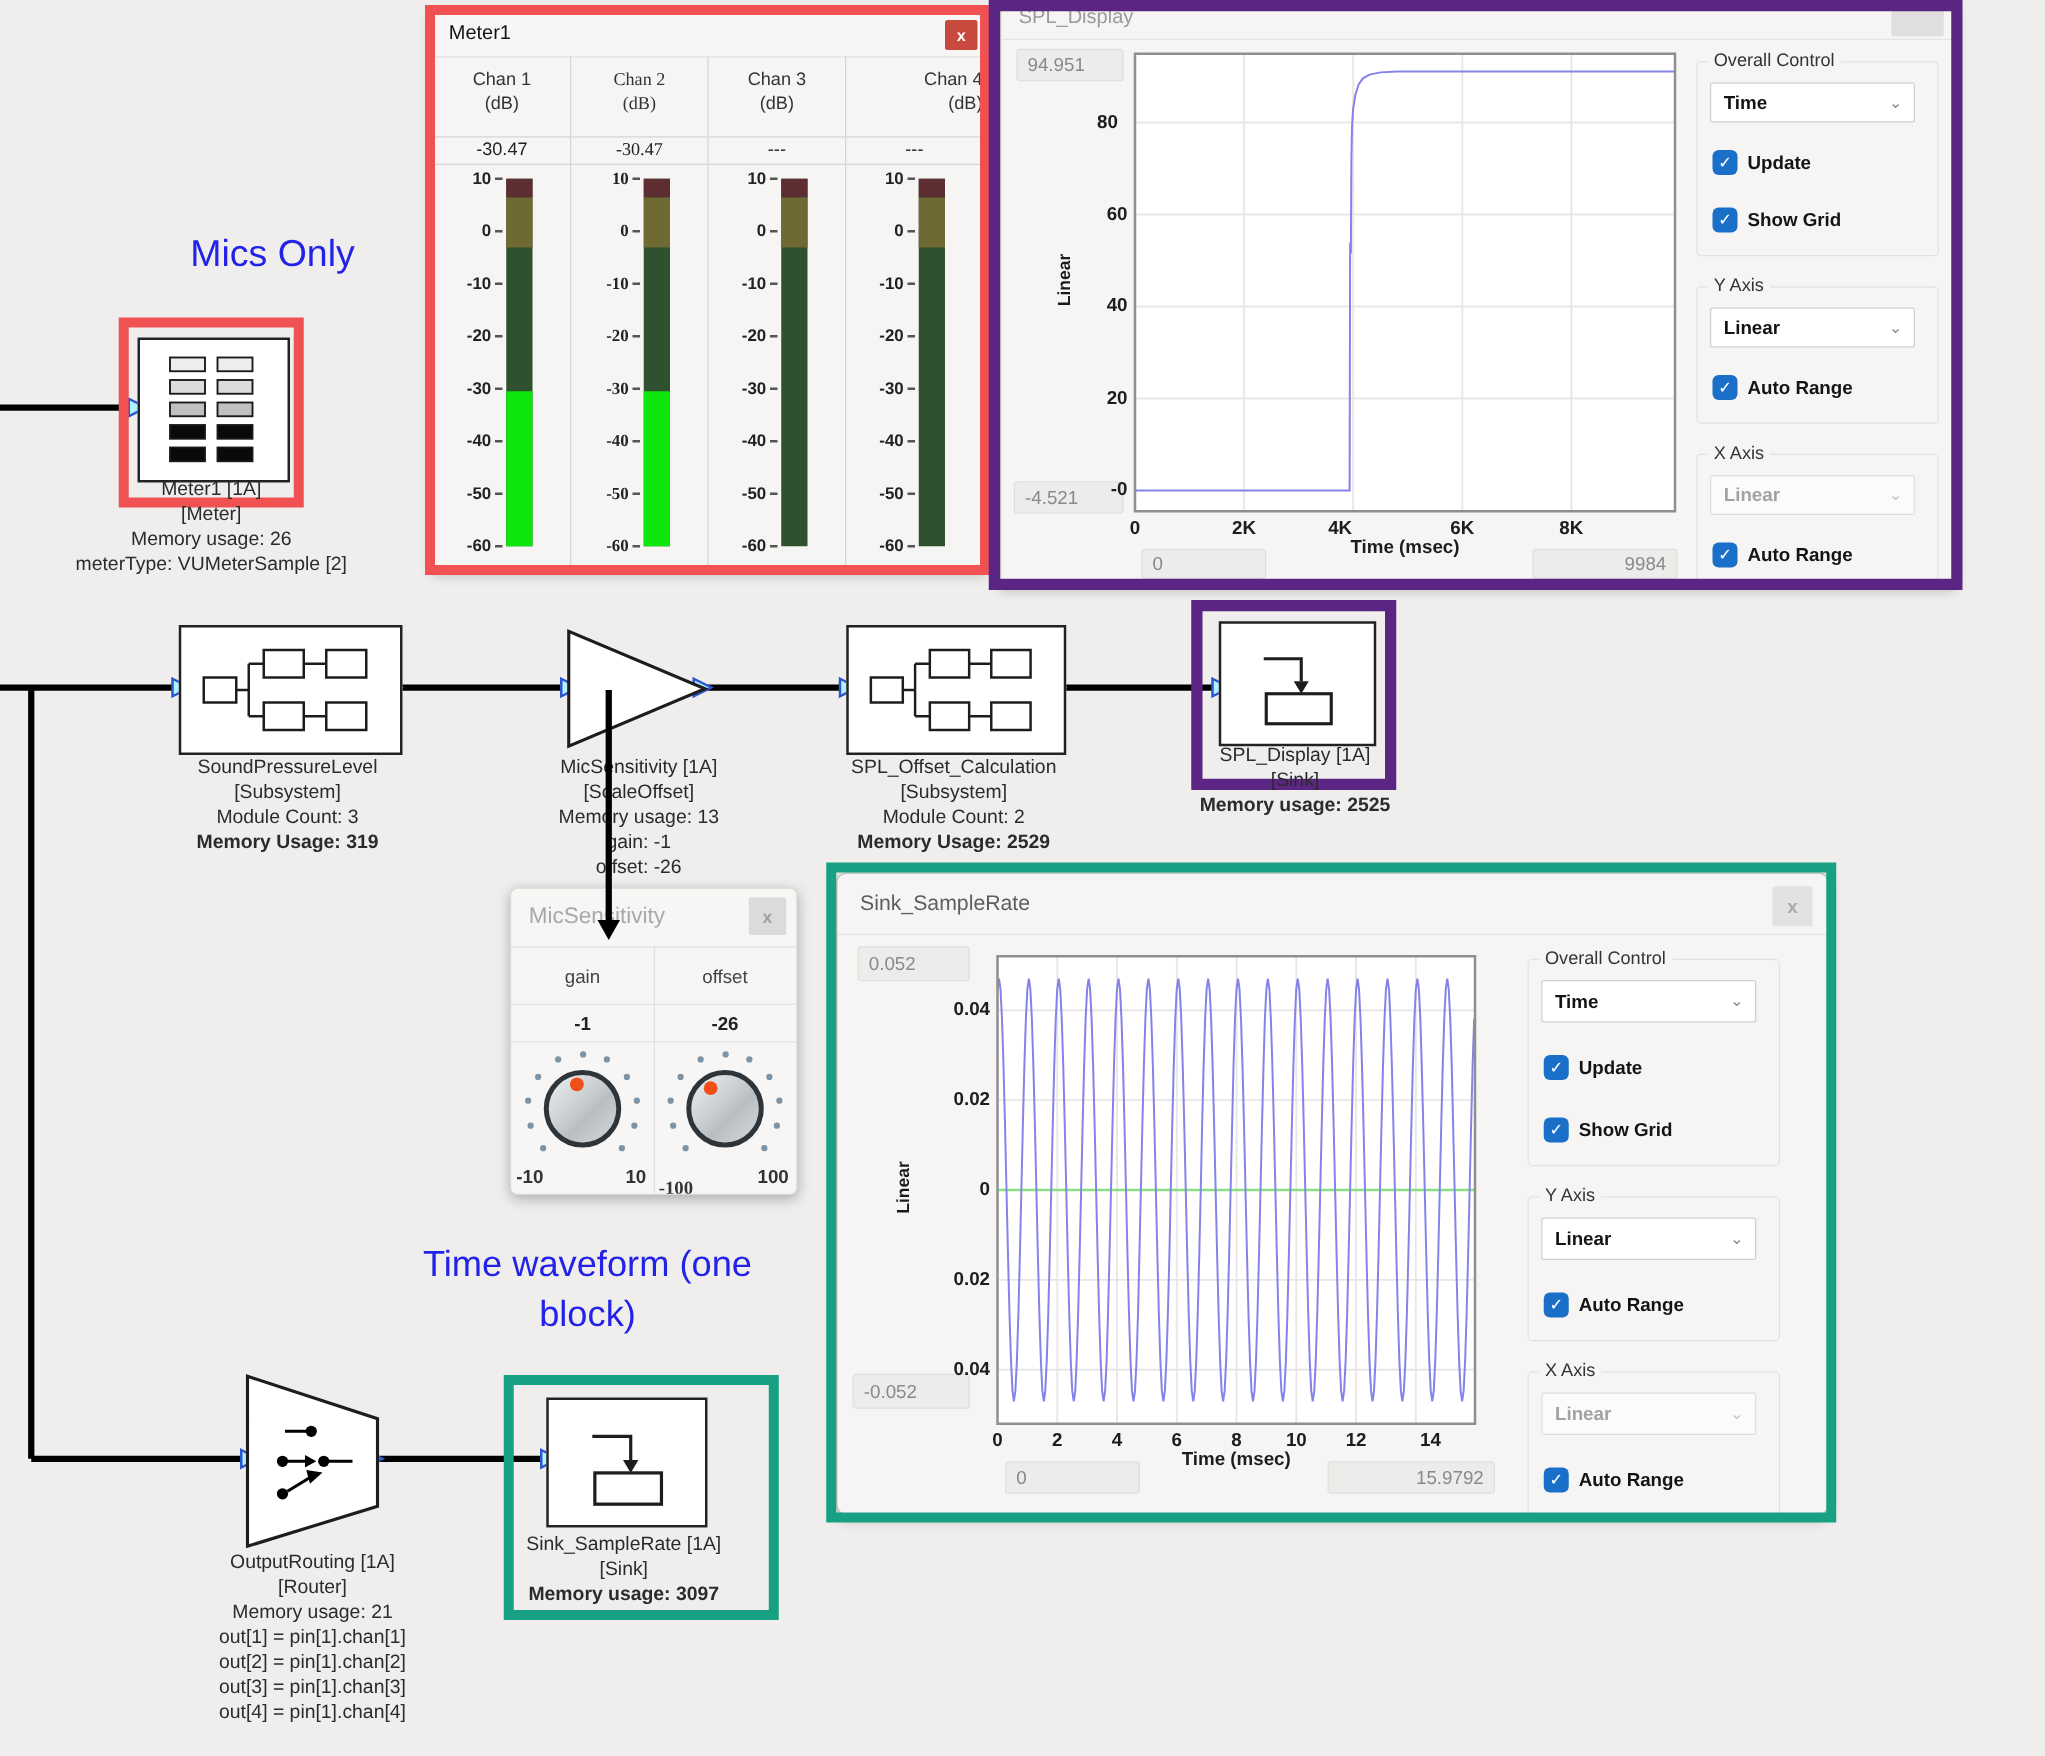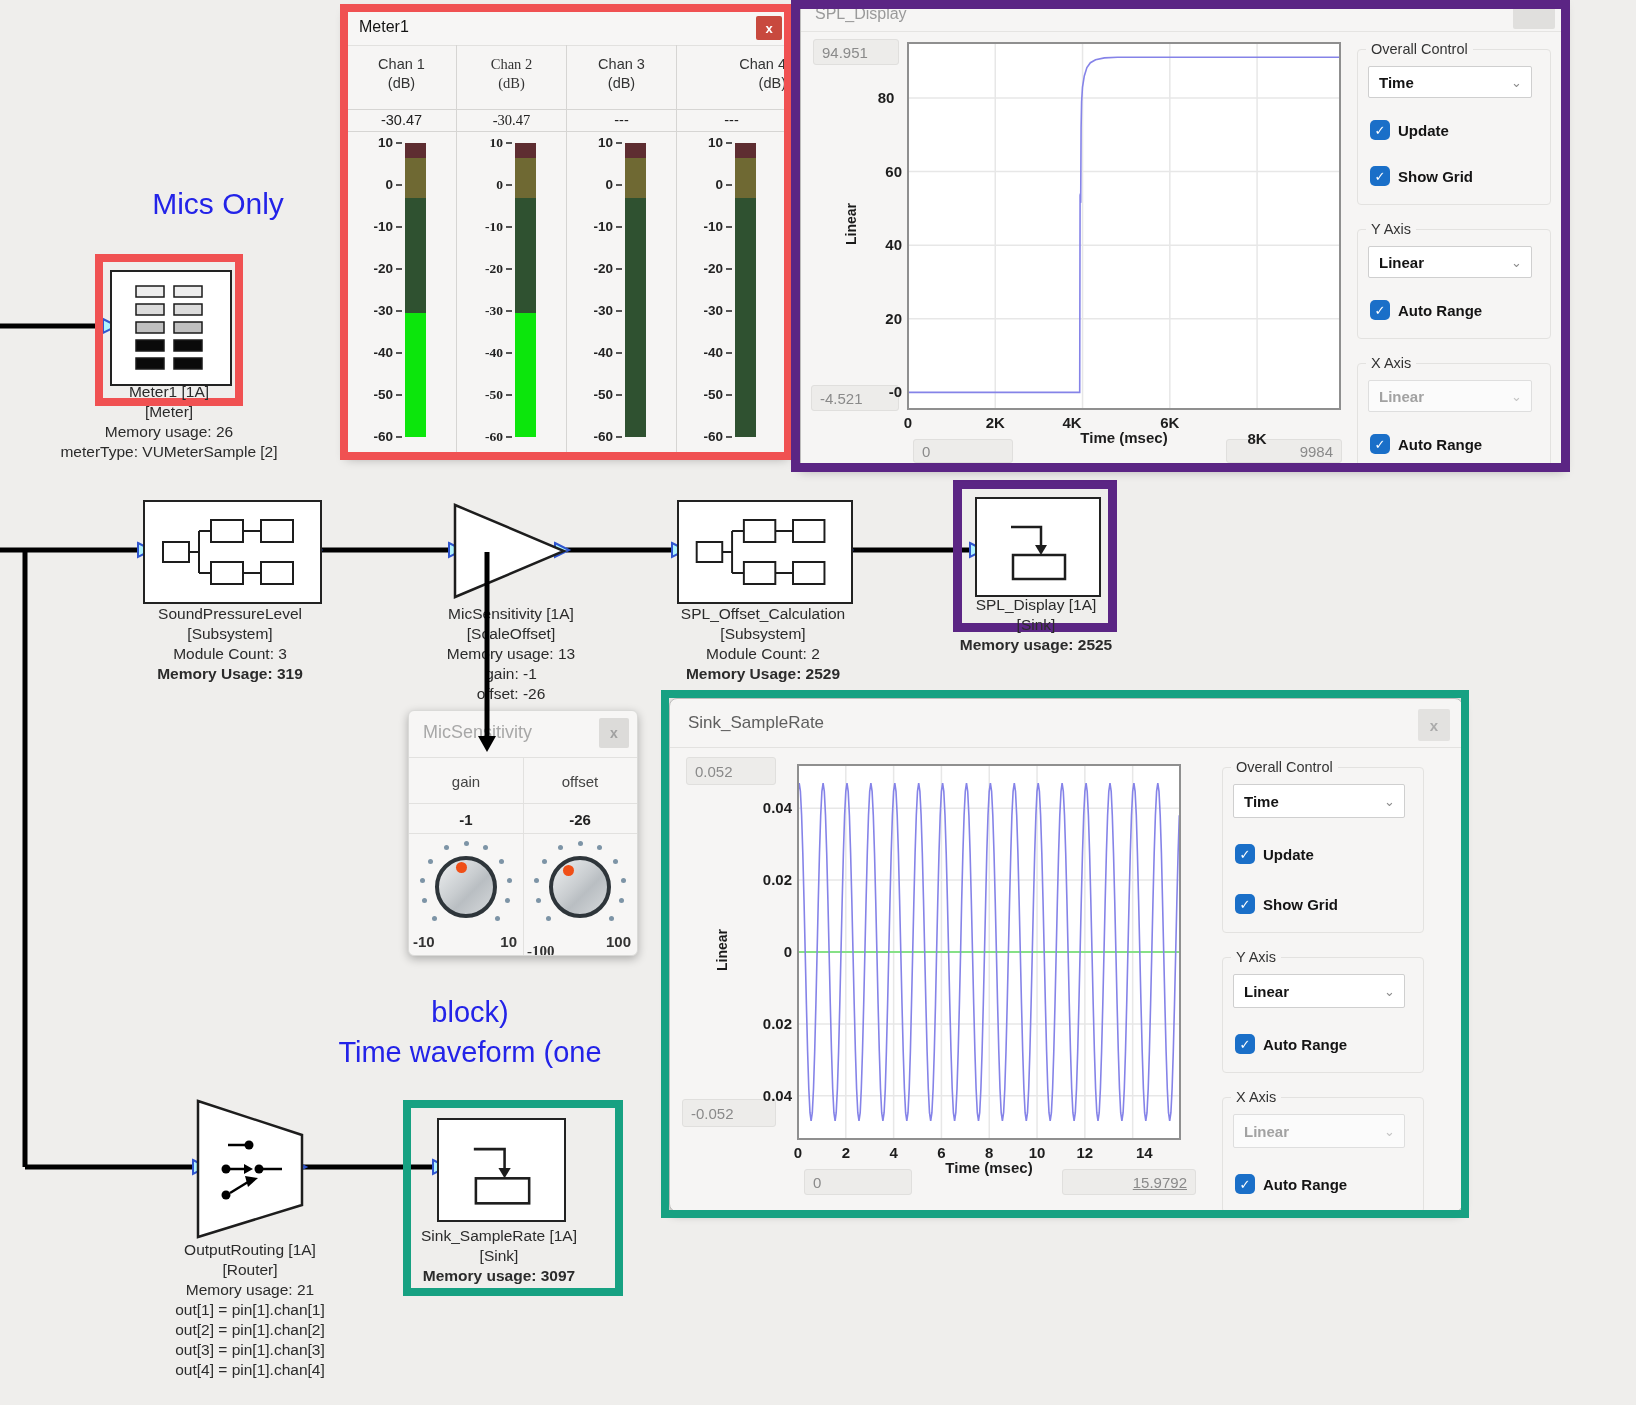--- a/index.html
+++ b/index.html
@@ -199,22 +199,22 @@
       </div>
       <div class="blabel" style="left: 499px; top: 1226px;">
         <div>Sink_SampleRate [1A]</div>
         <div>[Sink]</div>
         <div class="b">Memory usage: 3097</div>
       </div>
       <div class="anno" style="left: 88px; top: 184px; width: 260px; font-size: 30px;">
         <div>Mics Only</div>
       </div>
       <div class="anno" style="left: 310px; top: 992px; width: 320px; font-size: 29px;">
+        <div>Time waveform (one</div>
         <div>block)</div>
-        <div>Time waveform (one</div>
       </div>
     </div>
 
   <div class="win" id="meter-win" style="left:346px;top:10px;width:440px;height:444px;">
     <div class="abs" style="left:0;top:0;width:100%;height:34px;background:#f7f6f5;border-bottom:1px solid #e2e1df;"></div>
     <div class="titletext" style="left:12px;top:7px;font-size:16px;color:#141414;">Meter1</div>
     <div class="closebtn" style="right:5px;top:5px;width:26px;height:24px;background:#c8493e;color:#fff;font-size:13px;">x</div>
     <div class="abs" id="meter-body" style="left:0;top:34px;width:100%;height:410px;">
         <div class="mcol" style="left: 0px; width: 109px;">
           <div class="chanhead" style="top: 10px;">
@@ -411,21 +411,21 @@
       </div>
   <div class="tick" style="left: 63px; top: 86.0111px; width: 44px; text-align: center;">80</div>
       <div class="tick" style="left: 57px; top: 159.6px; width: 44px; text-align: right;">60</div>
       <div class="tick" style="left: 57px; top: 233.188px; width: 44px; text-align: right;">40</div>
       <div class="tick" style="left: 57px; top: 306.777px; width: 44px; text-align: right;">20</div>
       <div class="tick" style="left: 57px; top: 380.365px; width: 44px; text-align: right;">-0</div>
       <div class="tick" style="left: 87px; top: 411px; width: 40px; text-align: center;">0</div>
       <div class="tick" style="left: 174.273px; top: 411px; width: 40px; text-align: center;">2K</div>
       <div class="tick" style="left: 261.545px; top: 411px; width: 40px; text-align: left;">4K</div>
       <div class="tick" style="left: 348.818px; top: 411px; width: 40px; text-align: center;">6K</div>
-      <div class="tick" style="left: 436.091px; top: 411px; width: 40px; text-align: center; margin-top: 16px;">8K</div>
+      <div class="tick" style="left: 436.091px; top: 411px; width: 40px; text-align: center;">8K</div>
     </div>
 
   <div class="win" id="mic-panel" style="left:408px;top:710px;width:228px;height:244px;border-radius:6px;background:#f7f6f5;border-color:#dadad8;">
     <div class="titletext" style="left:14px;top:11px;font-size:18px;color:#a8a8a8;">MicSensitivity</div>
     <div class="closebtn" style="right:8px;top:7px;width:30px;height:30px;background:#dcdbd9;color:#a0a0a0;font-size:14px;">x</div>
     <div class="abs" style="left:0;top:46px;width:100%;height:1px;background:#e2e1df;"></div>
     <div class="abs" style="left:114px;top:46px;width:1px;height:198px;background:#e2e1df;"></div>
     <div id="mic-cols">
         <div style="position: absolute; left: 0px; top: 48px; width: 114px; height: 44px; display: flex; align-items: center; justify-content: center; font-size: 15px; color: rgb(68, 68, 68);">gain</div>
         <div style="position: absolute; left: 0px; top: 92px; width: 114px; height: 1px; background: rgb(226, 225, 223);"></div>
@@ -470,21 +470,21 @@
 
   <div class="win" id="sink-win" style="left:669px;top:698px;width:792px;height:512px;border-radius:8px;">
     <div class="titletext" style="left:18px;top:14px;font-size:17px;color:#5e5e5e;">Sink_SampleRate</div>
     <div class="abs" style="left:0;top:48px;width:100%;height:1px;background:#e3e2e0;"></div>
     <div class="closebtn" style="right:12px;top:10px;width:32px;height:32px;background:#e3e2e0;color:#aaa;font-size:15px;">x</div>
     <div class="vbox" style="left:16px;top:58px;width:72px;height:26px;">0.052</div>
     <div class="vbox" style="left:12px;top:400px;width:76px;height:26px;">-0.052</div>
     <div class="ylab" style="left:-48px;top:243px;">Linear</div>
     <div class="axlabel" style="left:219px;top:460px;width:200px;">Time (msec)</div>
     <div class="vbox" style="left:134px;top:470px;width:90px;height:24px;">0</div>
-    <div class="vbox" style="left:392px;top:470px;width:116px;height:24px;justify-content:flex-end;text-decoration:underline;">15.9792</div>
+    <div class="vbox" style="left:392px;top:470px;width:116px;height:24px;justify-content:flex-end;">15.9792</div>
     <div id="sink-plot-host">
         <svg width="792" height="512" style="z-index: 1;">
           <rect x="128" y="66" width="382" height="374" fill="#fff"></rect>
           <line x1="128" y1="109.15384615384615" x2="510" y2="109.15384615384615" stroke="#e7e7e7" stroke-width="1.5"></line>
           <line x1="128" y1="181.0769230769231" x2="510" y2="181.0769230769231" stroke="#e7e7e7" stroke-width="1.5"></line>
           <line x1="128" y1="324.9230769230769" x2="510" y2="324.9230769230769" stroke="#e7e7e7" stroke-width="1.5"></line>
           <line x1="128" y1="396.84615384615387" x2="510" y2="396.84615384615387" stroke="#e7e7e7" stroke-width="1.5"></line>
           <line x1="175.80976220275346" y1="66" x2="175.80976220275346" y2="440" stroke="#e7e7e7" stroke-width="1.5"></line>
           <line x1="223.6195244055069" y1="66" x2="223.6195244055069" y2="440" stroke="#e7e7e7" stroke-width="1.5"></line>
           <line x1="271.4292866082603" y1="66" x2="271.4292866082603" y2="440" stroke="#e7e7e7" stroke-width="1.5"></line>

